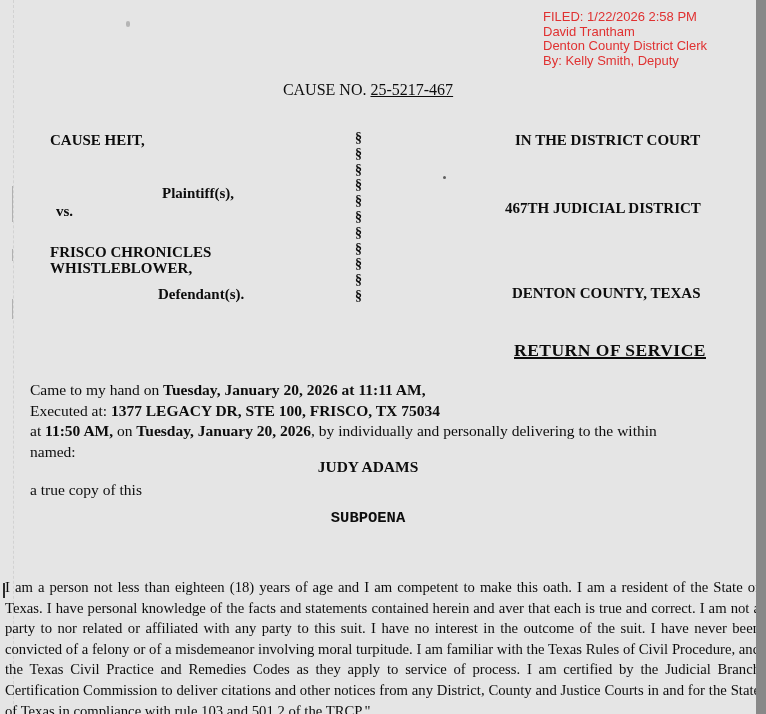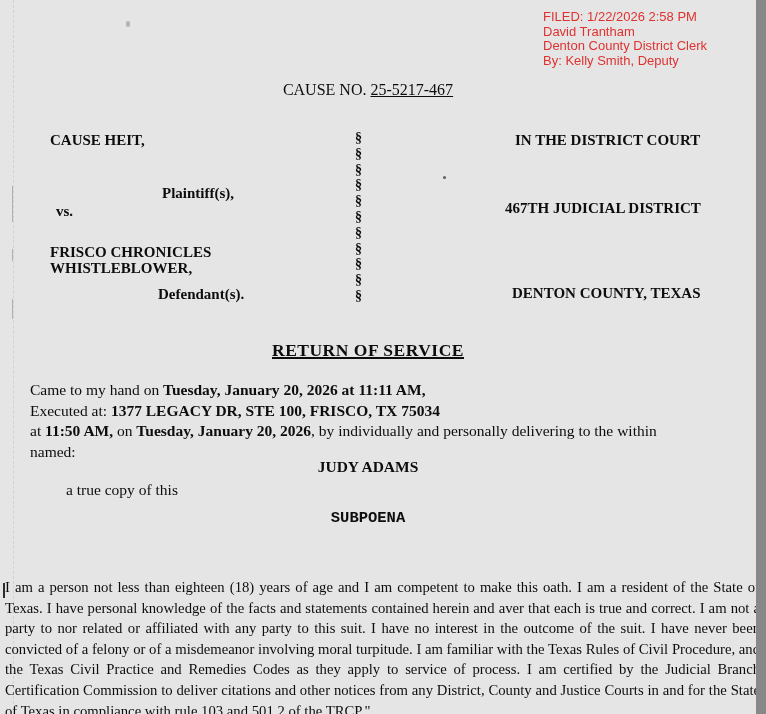--- a/index.html
+++ b/index.html
@@ -37,31 +37,31 @@
   .versus{left:56px;top:203px;}
   .d-name1{left:50px;top:244px;}
   .d-name2{left:50px;top:260px;}
   .d-label{left:158px;top:286px;}
   .sections{left:355px;top:130px;white-space:pre-line;font-size:14px;line-height:15.8px;}
   .court{left:515px;top:132px;}
   .district{left:505px;top:200px;}
   .county{left:512px;top:285px;}
   
   .doc-title{
-    position:absolute;left:30px;top:340px;width:676px;text-align:center;
+    position:absolute;left:30px;top:340px;width:676px;text-align:right;
     font-weight:bold;font-size:17.5px;letter-spacing:.5px;
     }
   .doc-title span{text-decoration:underline;text-decoration-thickness:1.5px;}
   
   .service{position:absolute;left:30px;top:380px;width:680px;
     font-size:15.5px;line-height:20.5px;}
   .service .ln{white-space:nowrap;}
   .abs{position:absolute;font-size:15.5px;line-height:20.5px;}
   .recipient{left:30px;top:457px;width:676px;text-align:center;font-weight:bold;}
-  .truecopy{left:30px;top:480px;margin-left:36px;}
+  .truecopy{left:30px;top:480px;}
   .subpoena{left:30px;top:508px;width:676px;text-align:center;font-weight:bold;font-family:Liberation Mono, monospace;}
   .endorsement{left:30px;top:548px;white-space:nowrap;}
   
   .affidavit{
     position:absolute;left:5px;top:577px;width:755px;
     font-size:14.7px;line-height:20.6px;text-align:justify;
   }
   b{font-weight:bold;}
 </style>
 </head>

